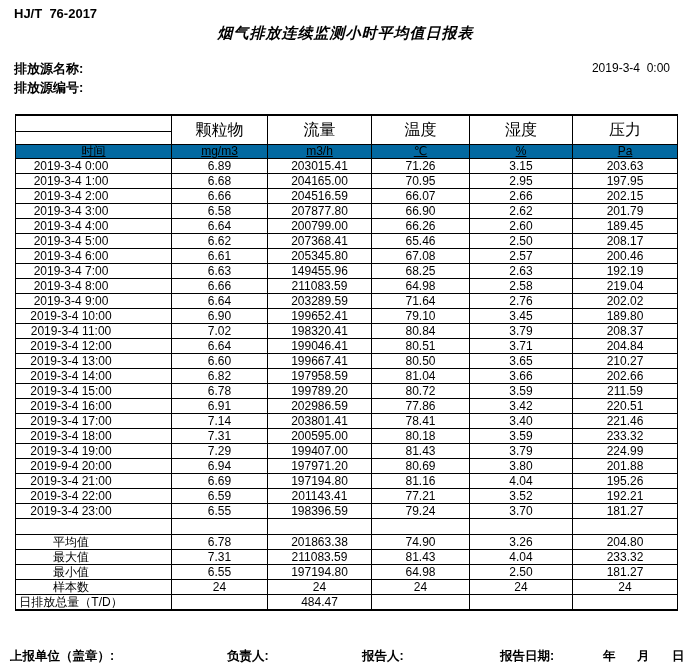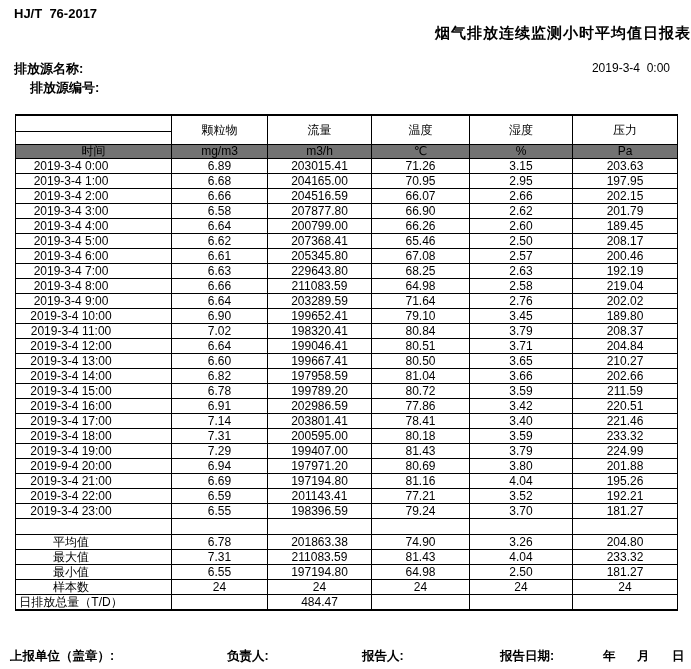--- a/index.html
+++ b/index.html
@@ -12,54 +12,55 @@
     position: relative;
   }
   .page { position: absolute; inset: 0; }
 
   .std-code {
     position: absolute; left: 14px; top: 6px;
     font-weight: bold; font-size: 13px; white-space: pre;
   }
   .title {
     position: absolute; left: 0; right: 0; top: 24px;
-    text-align: right; font-weight: bold; font-size: 15px;
+    text-align: center; font-weight: bold; font-size: 15px;
     letter-spacing: 1px;
+    font-style: italic;
   }
   .meta-name {
     position: absolute; left: 14px; top: 60px;
     font-weight: bold; font-size: 13px;
   }
   .meta-date {
     position: absolute; right: 21px; top: 61px;
     font-size: 12px; white-space: pre;
   }
   .meta-code {
     position: absolute; left: 14px; top: 79px;
-    font-weight: bold; font-size: 13px; margin-left: 16px;
+    font-weight: bold; font-size: 13px;
   }
 
   .tbl-wrap { position: absolute; left: 15px; top: 114px; }
   table {
     border-collapse: collapse; table-layout: fixed;
     width: 662px; font-size: 12px;
     border-top: 2px solid #000; border-bottom: 2px solid #000;
   }
   td {
     border: 1px solid #000;
     height: 14px; line-height: 14px;
     padding: 0; text-align: center;
     white-space: nowrap; overflow: hidden;
     font-size: 12px;
   }
   tr.hrowA td { height: 16px; line-height: 16px; }
   tr.hrowB td { height: 13px; line-height: 13px; }
   tr.green td { height: 13px; line-height: 13px; }
-  td.param { font-size: 12px; vertical-align: middle; }
-  .green td { background: #737373; }
+  td.param { font-size: 16px; vertical-align: middle; }
+  .green td { background: #0369a1; text-decoration: underline; }
   td.timecell { padding-right: 45px; }
   tr.emptyrow td { height: 16px; }
   tr.sumrow td { height: 14px; }
 
   .foot-note {
     position: absolute; left: 10px; top: 630px;
     font-weight: bold; font-size: 12.5px;
   }
   .foot-line { position: absolute; left: 0; top: 648px; width: 639px; height: 16px; }
   .foot-line span { position: absolute; font-weight: bold; font-size: 12.5px; white-space: nowrap; }
@@ -167,21 +168,21 @@
             <td class="timecell">2019-3-4  6:00</td>
             <td>6.61</td>
             <td>205345.80</td>
             <td>67.08</td>
             <td>2.57</td>
             <td>200.46</td>
           </tr>
           <tr class="datarow">
             <td class="timecell">2019-3-4  7:00</td>
             <td>6.63</td>
-            <td>229643.80</td>
+            <td>149455.96</td>
             <td>68.25</td>
             <td>2.63</td>
             <td>192.19</td>
           </tr>
           <tr class="datarow">
             <td class="timecell">2019-3-4  8:00</td>
             <td>6.66</td>
             <td>211083.59</td>
             <td>64.98</td>
             <td>2.58</td>

